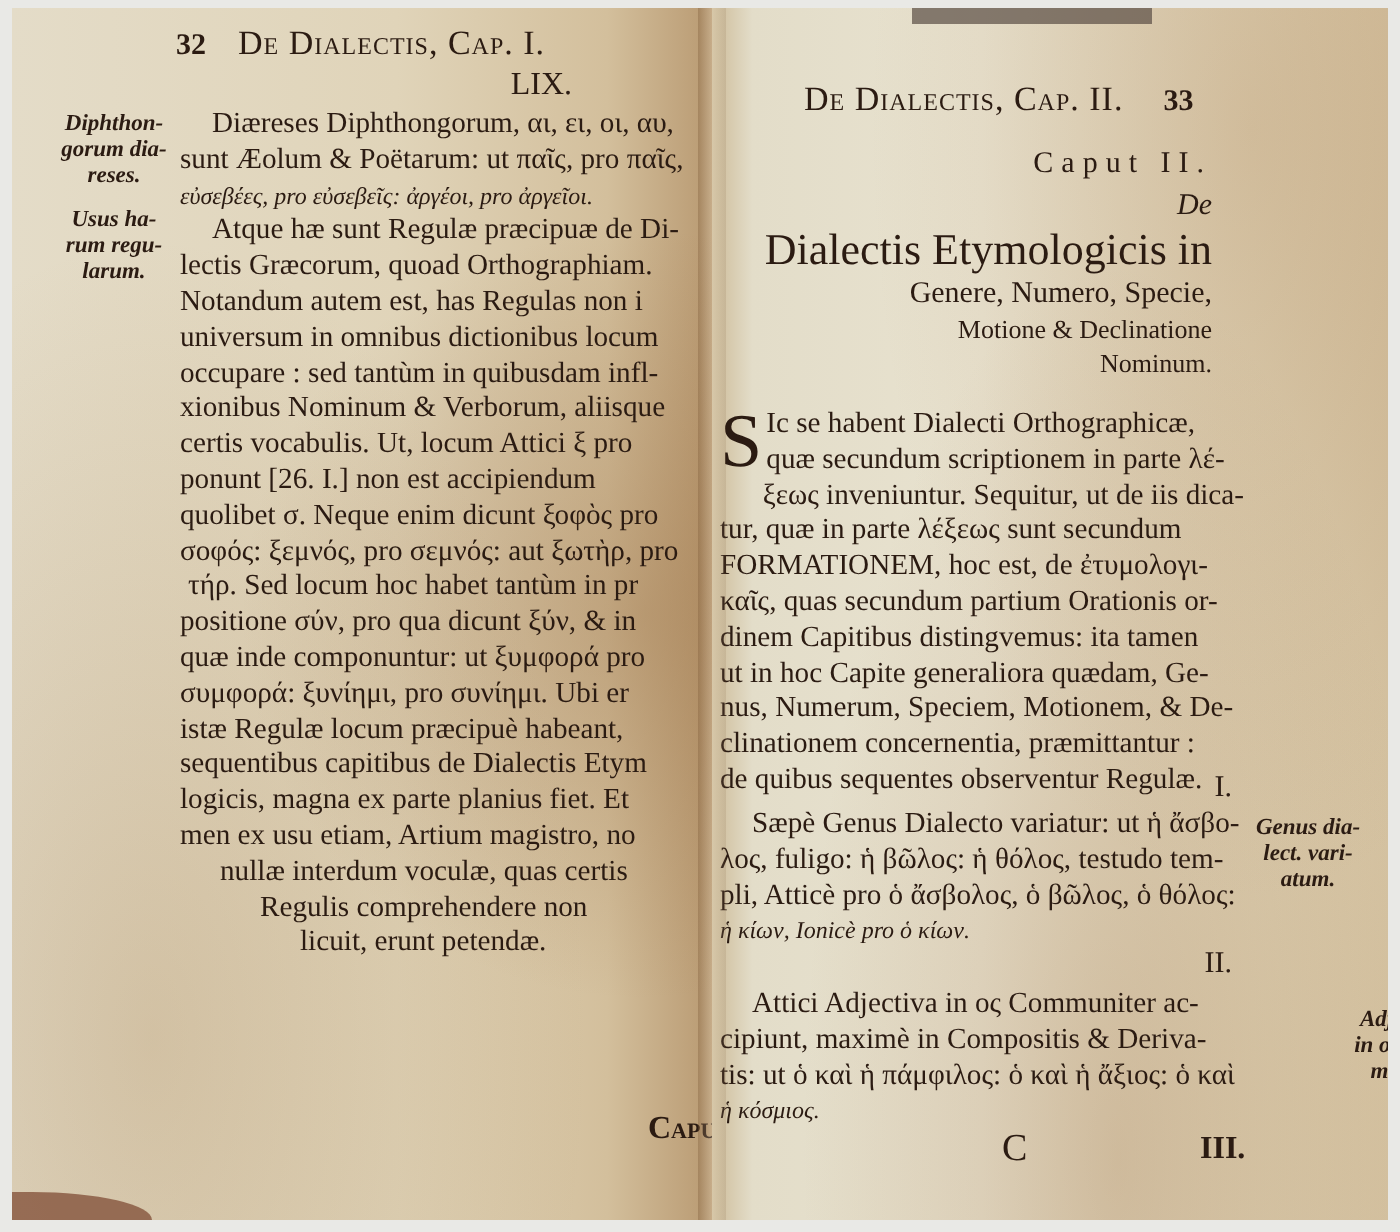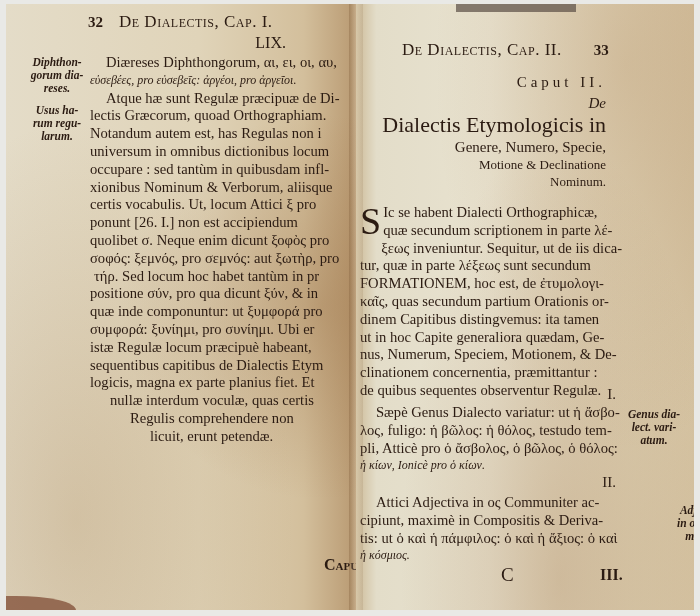--- a/index.html
+++ b/index.html
@@ -70,52 +70,54 @@
       <div>reses.</div>
     </div>
     <div class="text-block margin-note" style="left:20px; top:100px; width:62px;">
       <div>Usus ha-</div>
       <div>rum regu-</div>
       <div>larum.</div>
     </div>
 
     <div class="text-block" style="left:84px; top:50px;">
       <div class="line" style="padding-left:16px;">Diæreses Diphthongorum, αι, ει, οι, αυ,</div>
+      <div class="line">sunt Æolum &amp; Poëtarum: ut παῖς, pro παῖς,</div>
       <div class="line greek">εὐσεβέες, pro εὐσεβεῖς: ἀργέοι, pro ἀργεῖοι.</div>
       <div class="line" style="padding-left:16px;">Atque hæ sunt Regulæ præcipuæ de Di-</div>
       <div class="line">lectis Græcorum, quoad Orthographiam.</div>
       <div class="line">Notandum autem est, has Regulas non i</div>
       <div class="line">universum in omnibus dictionibus locum</div>
       <div class="line">occupare : sed tantùm in quibusdam infl-</div>
       <div class="line">xionibus Nominum &amp; Verborum, aliisque</div>
       <div class="line">certis vocabulis.   Ut, locum Attici ξ pro</div>
       <div class="line">ponunt [26. I.] non est accipiendum</div>
       <div class="line">quolibet σ.   Neque enim dicunt ξοφὸς pro</div>
       <div class="line">σοφός: ξεμνός, pro σεμνός: aut ξωτὴρ, pro</div>
       <div class="line" style="padding-left:4px;">τήρ.   Sed locum hoc habet tantùm in pr</div>
       <div class="line">positione σύν, pro qua dicunt ξύν, &amp; in</div>
       <div class="line">quæ inde componuntur:  ut ξυμφορά pro</div>
       <div class="line">συμφορά: ξυνίημι, pro συνίημι.   Ubi er</div>
       <div class="line">istæ Regulæ locum præcipuè habeant,</div>
       <div class="line">sequentibus capitibus de Dialectis Etym</div>
       <div class="line">logicis, magna ex parte planius fiet.   Et</div>
+      <div class="line">men ex usu etiam, Artium magistro, no</div>
       <div class="line" style="padding-left:20px;">nullæ interdum voculæ, quas certis</div>
       <div class="line" style="padding-left:40px;">Regulis comprehendere non</div>
       <div class="line" style="padding-left:60px;">licuit, erunt petendæ.</div>
     </div>
 
     <div class="text-block catch" style="left:318px; top:552px;">Capu</div>
     <div class="thumb"></div>
   </div>
 
   <div class="page page-right">
     <div class="topmark" style="left:100px; width:120px;"></div>
     <div class="text-block" style="left:46px; top:36px;">
       <span class="running-head">De Dialectis, Cap. II.</span>
-      <span class="pagenum" style="margin-left:28px;">33</span>
+      <span class="pagenum" style="margin-left:16px;">33</span>
     </div>
 
     <div class="text-block center" style="left:0; width:250px; top:70px;">
       <div class="caps-title">Caput II.</div>
       <div style="font-style:italic; font-size:15px; margin-top:4px;">De</div>
       <div style="font-size:22px; line-height:26px; margin-left:-6px;">Dialectis Etymologicis in</div>
       <div style="font-size:15px; line-height:18px;">Genere, Numero, Specie,</div>
       <div style="font-size:13px; line-height:17px;">Motione &amp; Declinatione</div>
       <div style="font-size:13px; line-height:17px;">Nominum.</div>
     </div>

